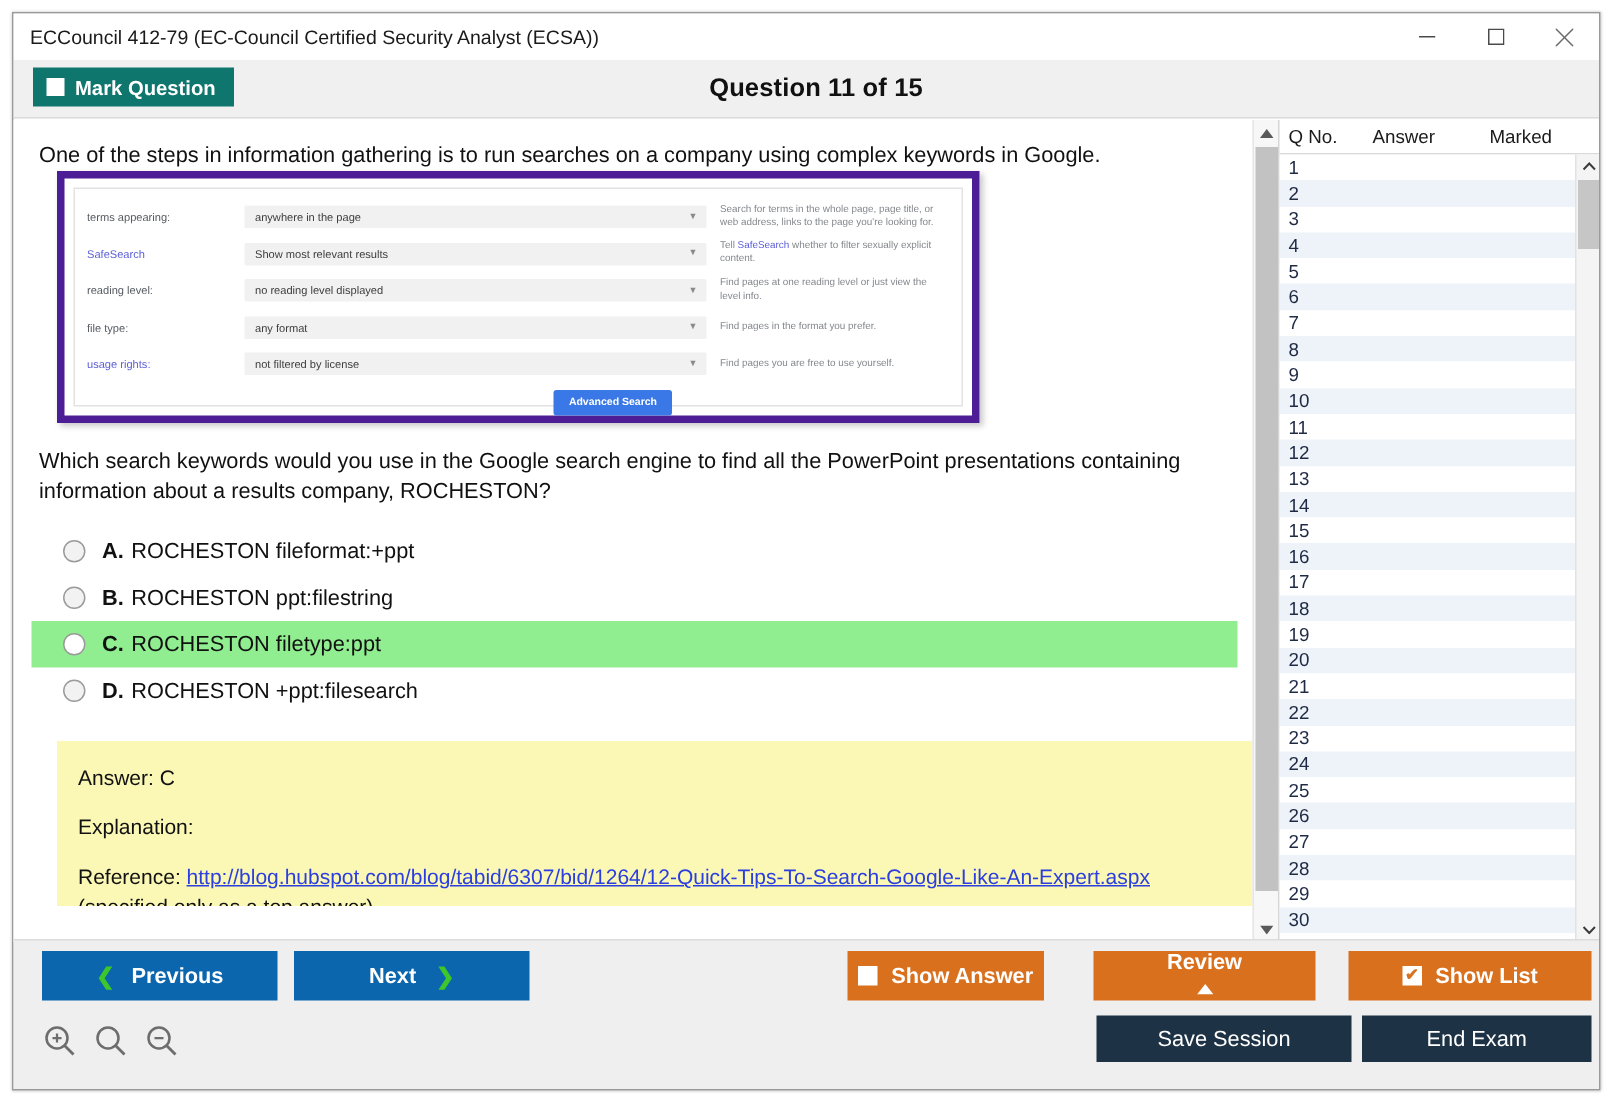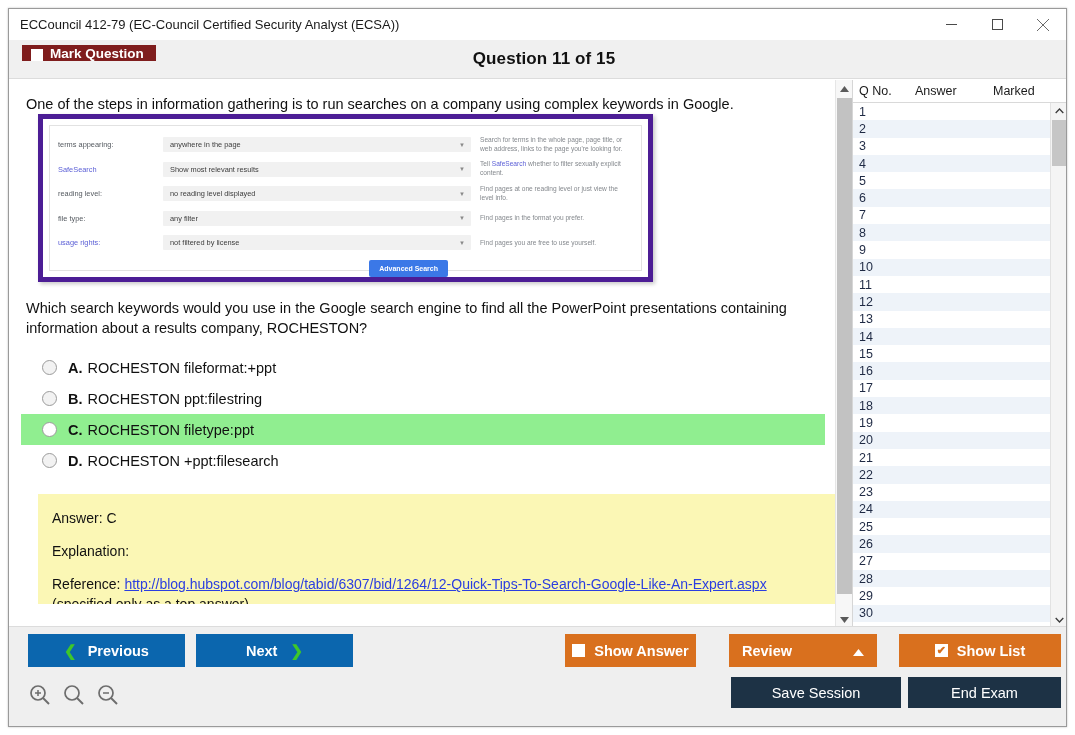--- a/index.html
+++ b/index.html
@@ -45,25 +45,25 @@
 
   
   .headerbar {
     position: relative;
     height: 39px;
     background: #f0f0f0;
     border-bottom: 1px solid #dcdcdc;
   }
   .mark-btn {
     position: absolute; left: 13px; top: 5px;
-    height: 16px; padding: 0 12px 0 9px;
-    background: #7f1d1d;
+    height: 26px; padding: 0 12px 0 9px;
+    background: #0f766e;
     color: #ffffff;
     font-size: 13.5px; font-weight: bold;
-    display: flex; align-items: flex-end; gap: 7px;
+    display: flex; align-items: center; gap: 7px;
     cursor: pointer;
     border: none;
   }
   .mark-box {
     width: 12px; height: 12px;
     background: #ffffff;
     display: inline-block;
   }
   .qcounter {
     position: absolute;
@@ -381,21 +381,21 @@
                     <div class="glabel">reading level:</div>
                     <div class="gfield">
                       <span>no reading level displayed</span>
                       <span class="gcaret">▼</span>
                     </div>
                     <div class="ghint">Find pages at one reading level or just view the level info.</div>
                   </div>
                   <div class="grow">
                     <div class="glabel">file type:</div>
                     <div class="gfield">
-                      <span>any filter</span>
+                      <span>any format</span>
                       <span class="gcaret">▼</span>
                     </div>
                     <div class="ghint">Find pages in the format you prefer.</div>
                   </div>
                   <div class="grow">
                     <div class="glabel link">usage rights:</div>
                     <div class="gfield">
                       <span>not filtered by license</span>
                       <span class="gcaret">▼</span>
                     </div>
@@ -641,21 +641,21 @@
       </div>
       <div class="btn btn-blue" style="left:187px;top:7px;width:157px;height:33px;gap:13px;">
         <span>Next</span>
         <span class="chev">❯</span>
       </div>
 
       <div class="btn btn-orange" style="left:556px;top:7px;width:131px;height:33px;">
         <span class="cbox"></span>
         <span>Show Answer</span>
       </div>
-      <div class="btn btn-orange" style="left:720px;top:7px;width:148px;height:33px;justify-content:space-between;padding:0 13px;">
+      <div class="btn btn-orange" style="left:720px;top:7px;width:148px;height:33px;justify-content:space-between;padding:0 13px;flex-direction:column;">
         <span>Review</span>
         <span>
           <svg width="11" height="7" viewBox="0 0 11 7">
               <polygon points="5.5,0 11,7 0,7" fill="#ffffff"></polygon>
             </svg>
         </span>
       </div>
       <div class="btn btn-orange" style="left:890px;top:7px;width:162px;height:33px;">
         <span class="cbox">
             <span>✔</span>

